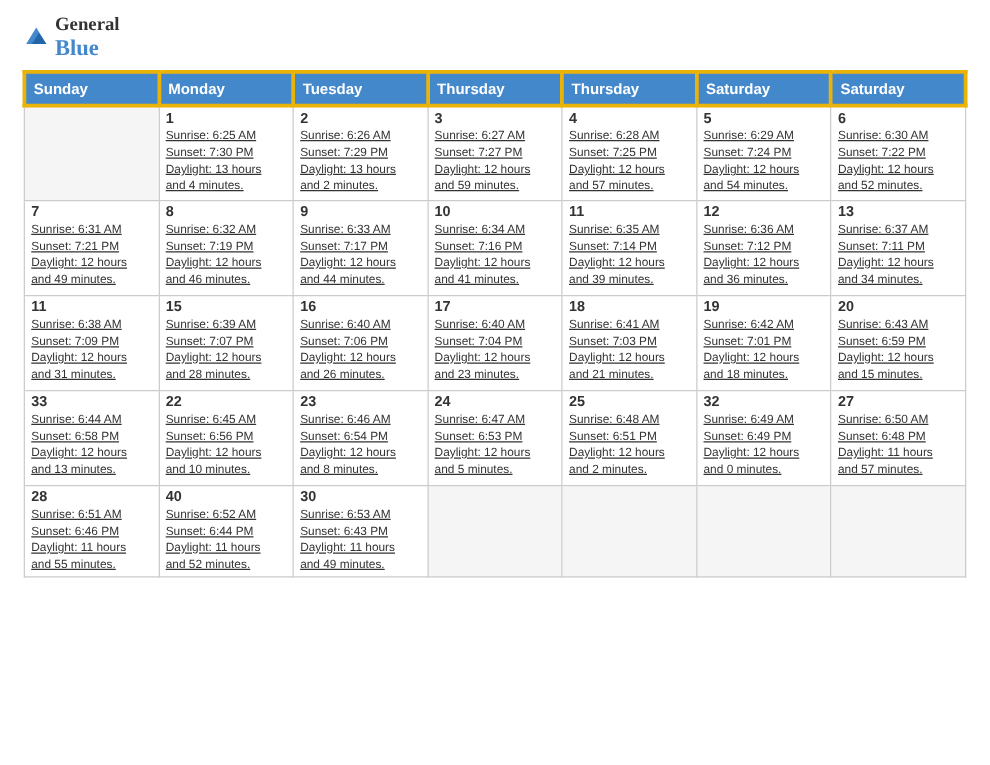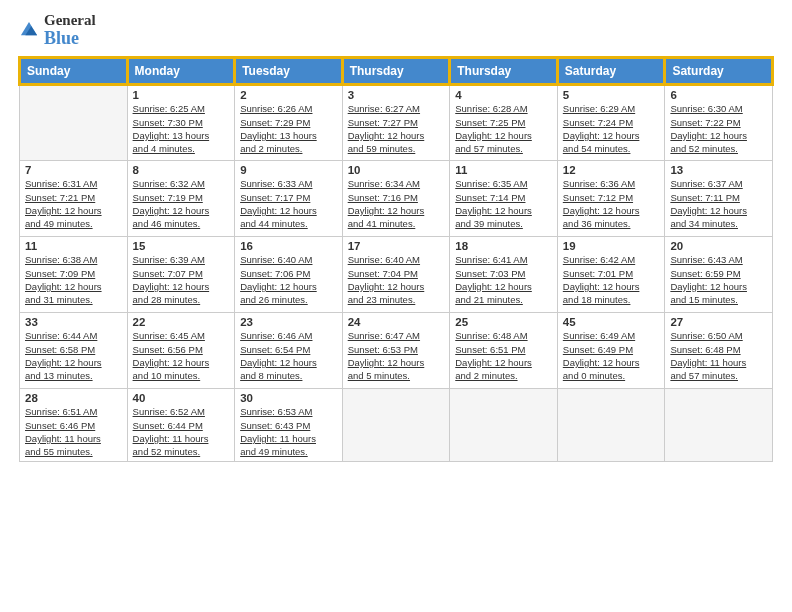--- a/index.html
+++ b/index.html
@@ -235,21 +235,21 @@
           </td>
           <td>
             <div class="day-num">24</div>
             <div class="day-info">Sunrise: 6:47 AM<br>Sunset: 6:53 PM<br>Daylight: 12 hours<br>and 5 minutes.</div>
           </td>
           <td>
             <div class="day-num">25</div>
             <div class="day-info">Sunrise: 6:48 AM<br>Sunset: 6:51 PM<br>Daylight: 12 hours<br>and 2 minutes.</div>
           </td>
           <td>
-            <div class="day-num">45</div>
+            <div class="day-num">32</div>
             <div class="day-info">Sunrise: 6:49 AM<br>Sunset: 6:49 PM<br>Daylight: 12 hours<br>and 0 minutes.</div>
           </td>
           <td>
             <div class="day-num">27</div>
             <div class="day-info">Sunrise: 6:50 AM<br>Sunset: 6:48 PM<br>Daylight: 11 hours<br>and 57 minutes.</div>
           </td>
         </tr>
         <tr class="last-row">
           <td>
             <div class="day-num">28</div>

